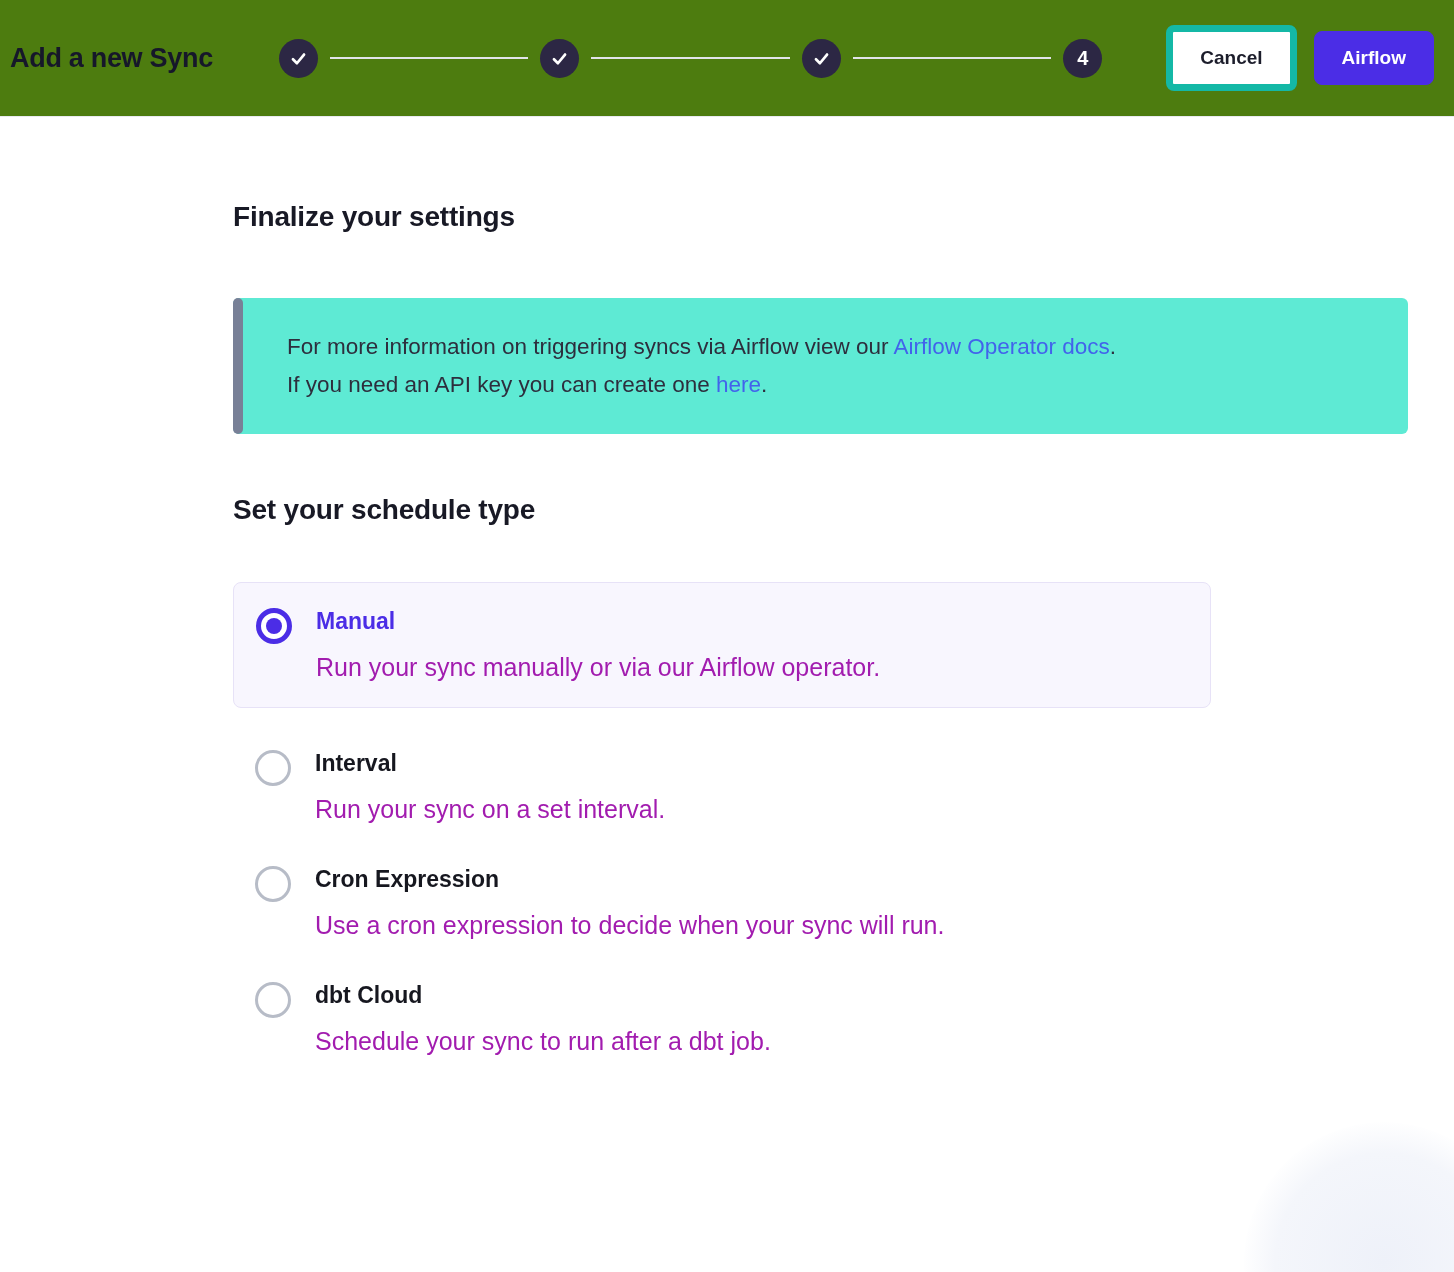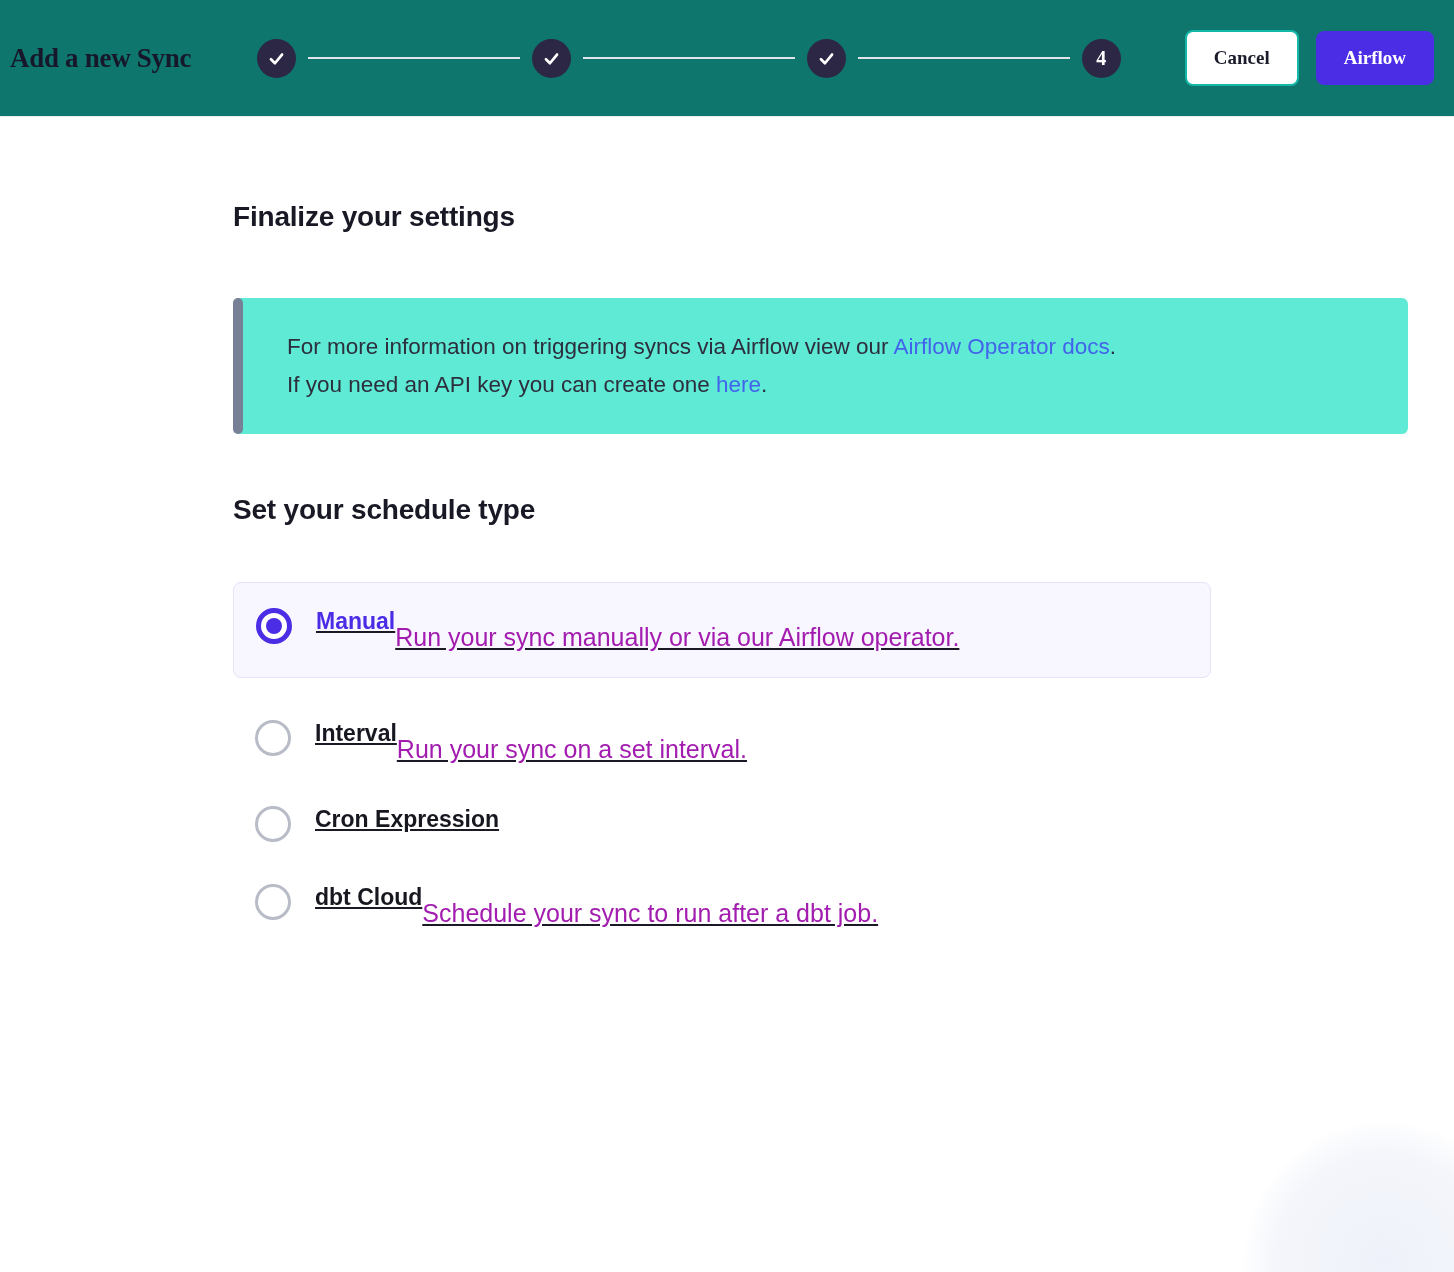--- a/index.html
+++ b/index.html
@@ -8,26 +8,25 @@
     background: #ffffff;
     font-family: "Liberation Sans", "DejaVu Sans", sans-serif;
     color: #191a26;
     overflow: hidden;
     position: relative;
   }
 
   
   .header {
     height: 117px;
-    background: #0f766e;
+    background: #4d7c0f;
     border-bottom: 1px solid #e9ebf0;
     display: flex;
     align-items: center;
     padding: 0 20px 0 10px;
-    font-family: Liberation Serif, serif;
   }
   .header-title {
     font-size: 27px;
     font-weight: 700;
     color: #16172a;
     letter-spacing: -0.3px;
     white-space: nowrap;
   }
   .stepper {
     flex: 1;
@@ -63,21 +62,21 @@
     font-family: inherit;
     font-size: 19px;
     font-weight: 600;
     border-radius: 8px;
     padding: 15px 27px;
     cursor: pointer;
     line-height: 1.2;
   }
   .btn-cancel {
     background: #ffffff;
-    border: 2px solid #14b8a6;
+    border: 7px solid #14b8a6;
     color: #1c1d2b;
   }
   .btn-finish {
     background: #4b2de6;
     border: 1px solid #4b2de6;
     color: #ffffff;
   }
 
   
   .main { padding-left: 233px; }
@@ -146,21 +145,21 @@
   }
   .option-row.selected .radio::after {
     content: "";
     position: absolute;
     left: 50%; top: 50%;
     width: 16px; height: 16px;
     margin: -8px 0 0 -8px;
     border-radius: 50%;
     background: #4b2de6;
   }
-  .option-texts { display: flex; flex-direction: row; text-decoration: underline; }
+  .option-texts { display: flex; flex-direction: column; }
   .option-label {
     font-size: 23px;
     font-weight: 700;
     color: #16171f;
     line-height: 30px;
   }
   .option-row.selected .option-label { color: #4b2de6; }
   .option-desc {
     font-size: 25px;
     color: #a21caf;
@@ -247,20 +246,21 @@
         <div class="option-label">Interval</div>
         <div class="option-desc">Run your sync on a set interval.</div>
       </div>
     </div>
 
 
     <div class="option-row">
       <div class="radio"></div>
       <div class="option-texts">
         <div class="option-label">Cron Expression</div>
+        <div class="option-desc">Use a cron expression to decide when your sync will run.</div>
       </div>
     </div>
 
     <div class="option-row">
       <div class="radio"></div>
       <div class="option-texts">
         <div class="option-label">dbt Cloud</div>
         <div class="option-desc">Schedule your sync to run after a dbt job.</div>
       </div>
     </div>

